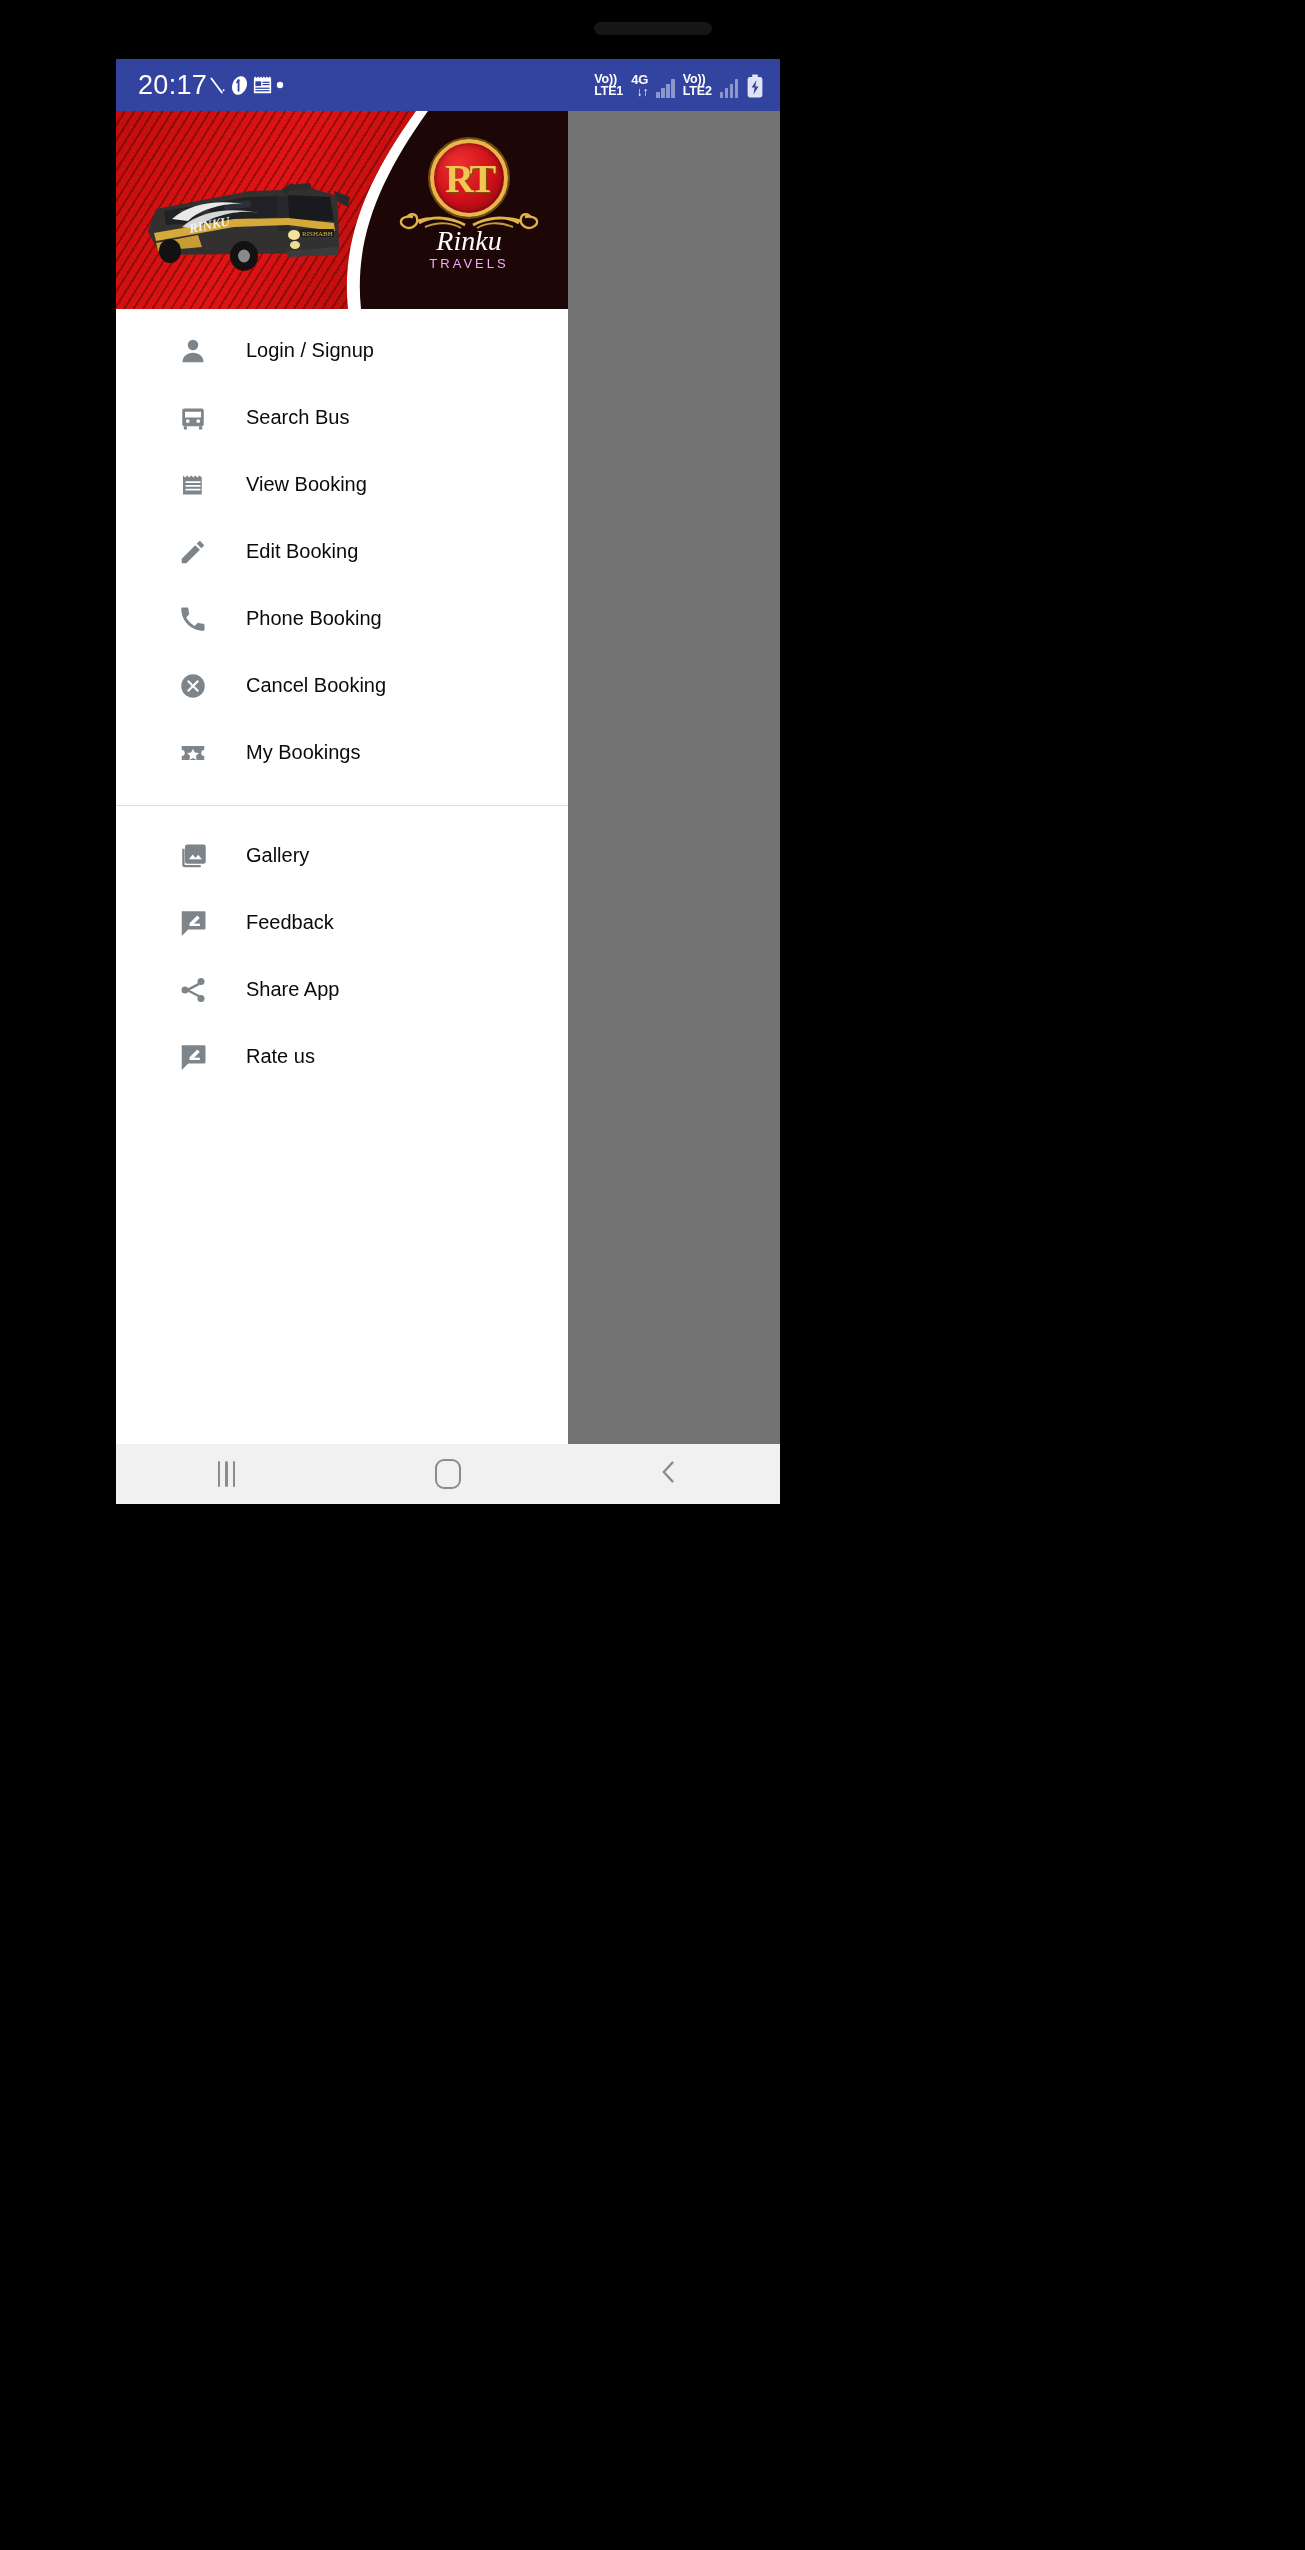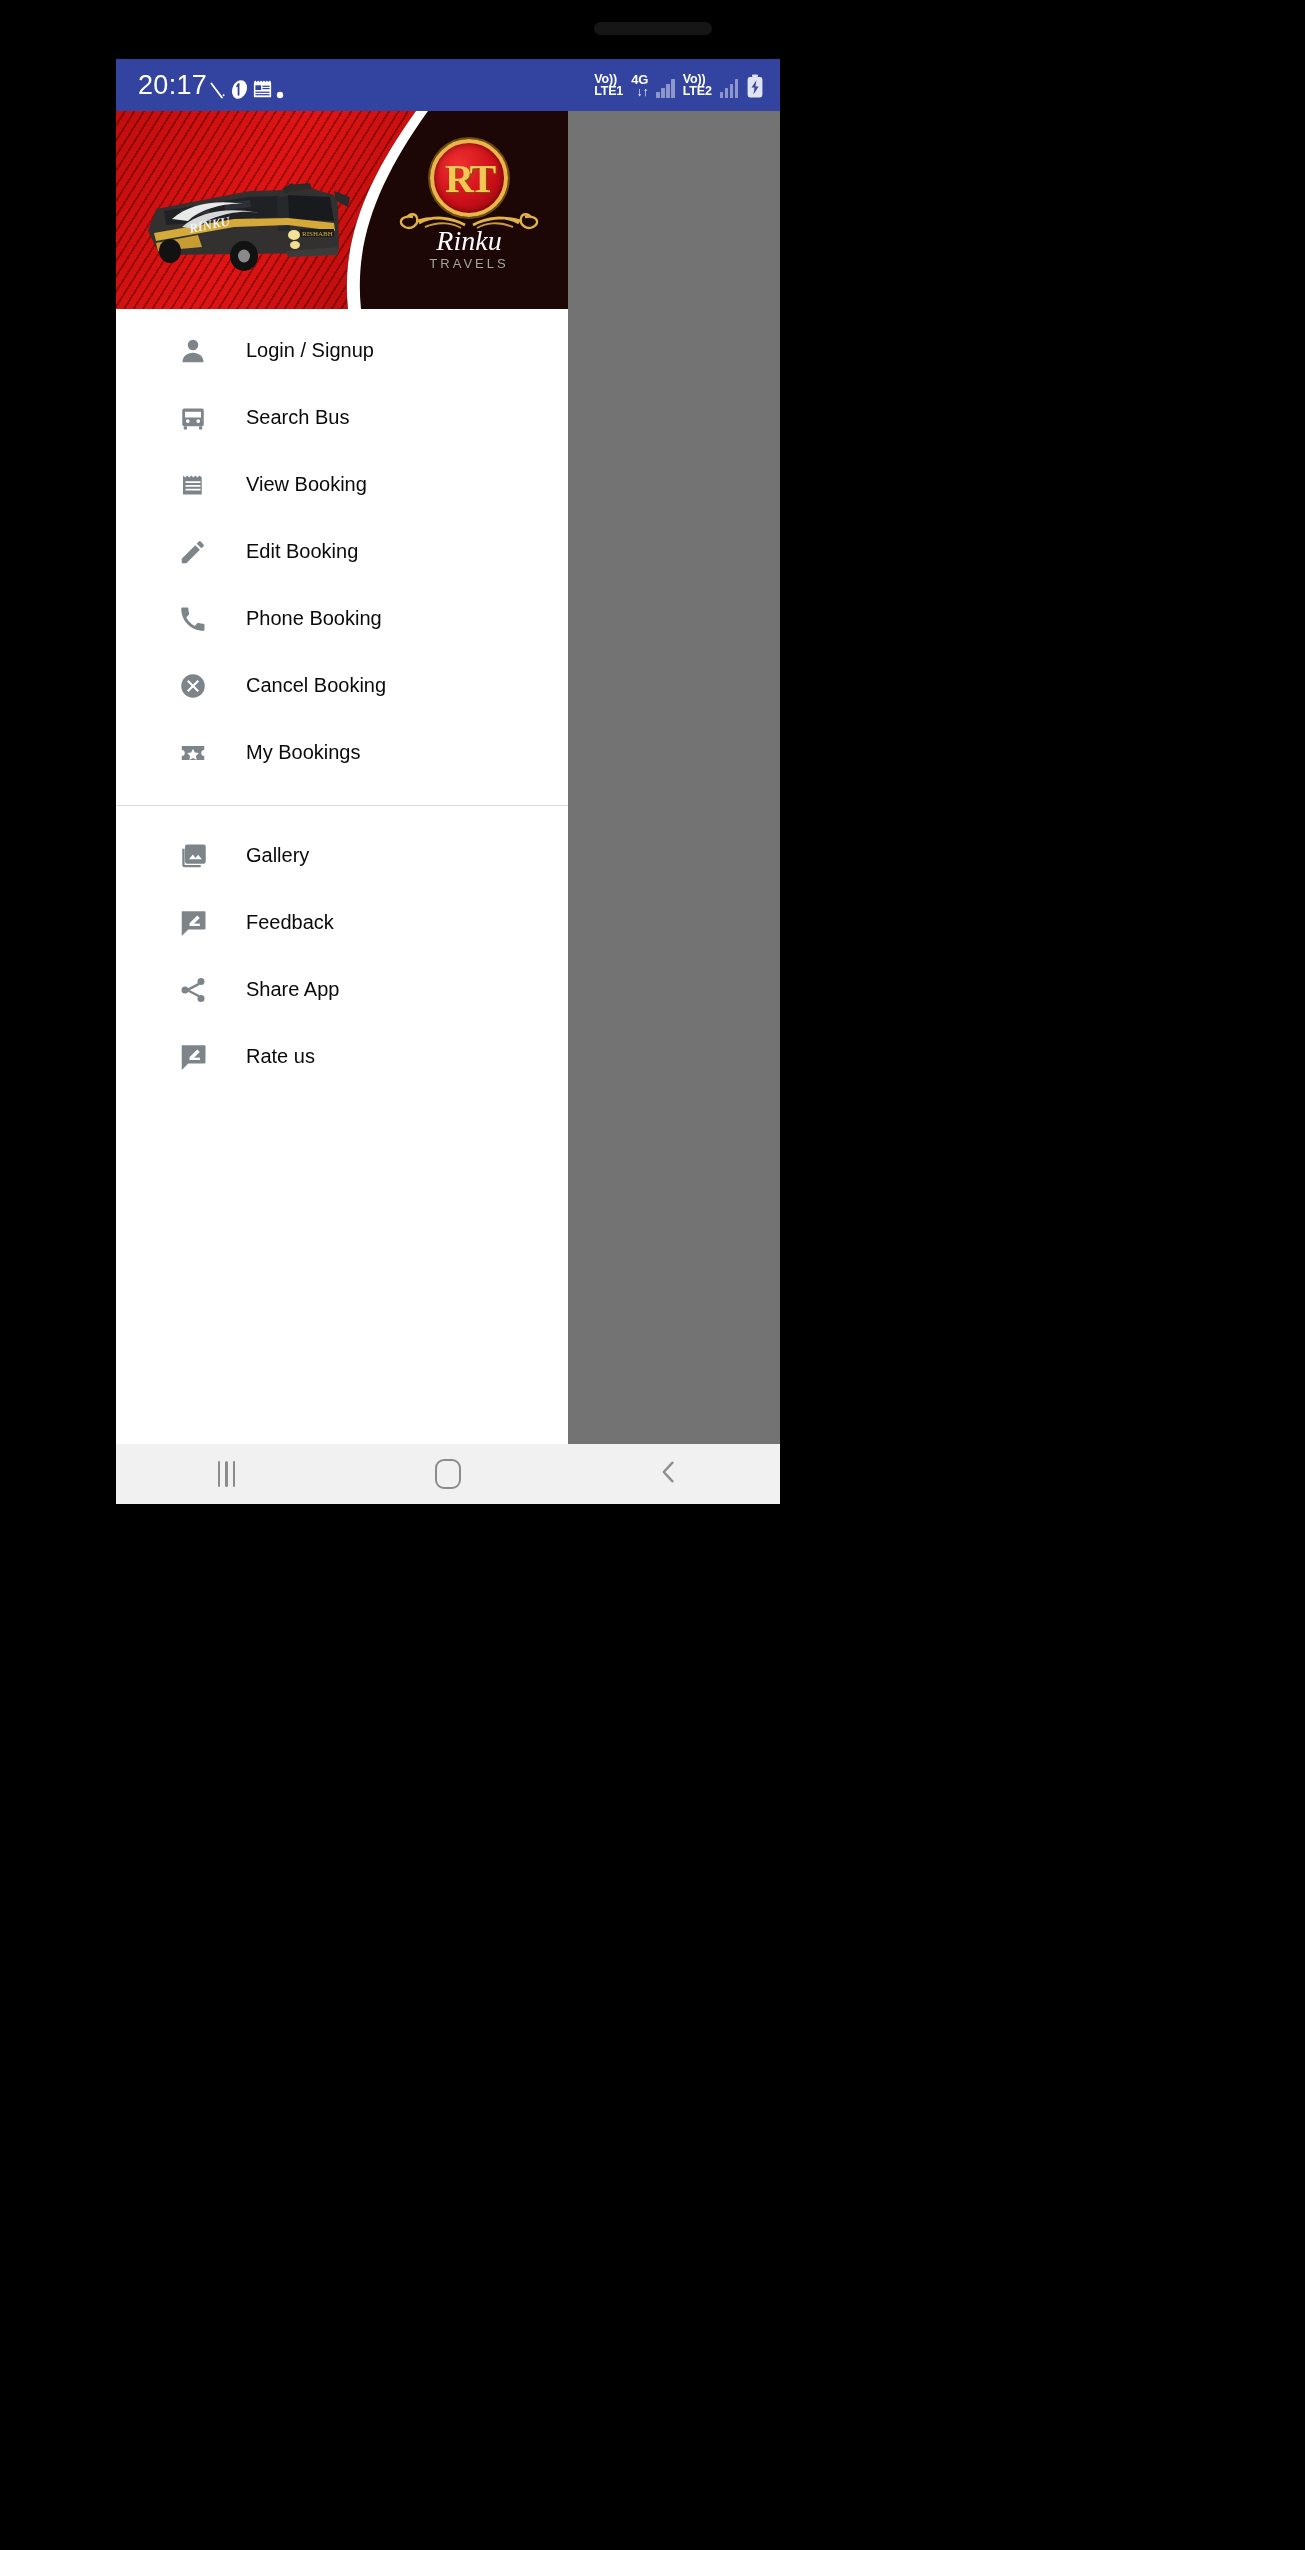--- a/index.html
+++ b/index.html
@@ -34,21 +34,21 @@
 
   
   #status-bar {
     position: absolute; left: 0; top: 0;
     width: 664px; height: 52px;
     background: #3243a0;
     display: flex; align-items: center;
     padding: 0 16px 0 22px;
     color: #ffffff;
   }
-  #status-left { display: flex; align-items: flex-end; }
+  #status-left { display: flex; align-items: center; }
   #clock { font-size: 27px; letter-spacing: .3px; }
   .sb-ico { display: inline-flex; align-items: center; }
   #status-spacer { flex: 1; }
   #status-right { display: flex; align-items: flex-end; gap: 8px; }
   .volte-block { display: flex; flex-direction: column; line-height: 1.0; font-size: 12.5px; font-weight: bold; }
   .volte-block .t { letter-spacing: -.2px; }
   .net-block { display: flex; flex-direction: column; align-items: flex-end; line-height: 1.0; font-size: 13px; font-weight: bold; }
   .bars { display: flex; align-items: flex-end; gap: 1.6px; height: 20px; }
   .bars i { display: block; width: 3.4px; background: #fff; border-radius: .5px; }
   .bars.dim i { background: rgba(255,255,255,.45); }
@@ -248,21 +248,21 @@
   }
   #logo-name {
     margin-top: 10px;
     font-family: "Liberation Serif", serif;
     font-size: 28px; font-style: italic;
     color: #ffffff; line-height: 1;
   }
   #logo-sub {
     margin-top: 1px;
     font-size: 13px; letter-spacing: 3px;
-    color: #a3a3a3;
+    color: #f0abfc;
   }
 
   
   #drawer-menu { padding-top: 8px; }
   .menu-item {
     display: flex; align-items: center;
     height: 67px;
     padding-left: 60px;
     cursor: pointer;
   }

